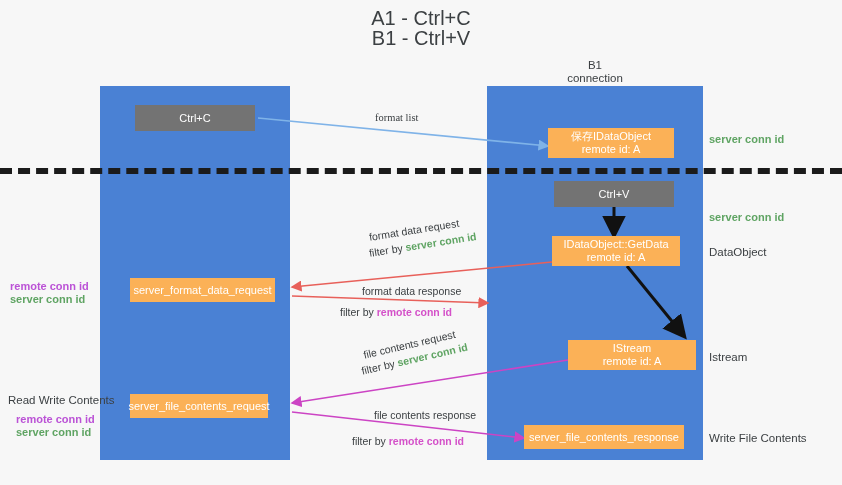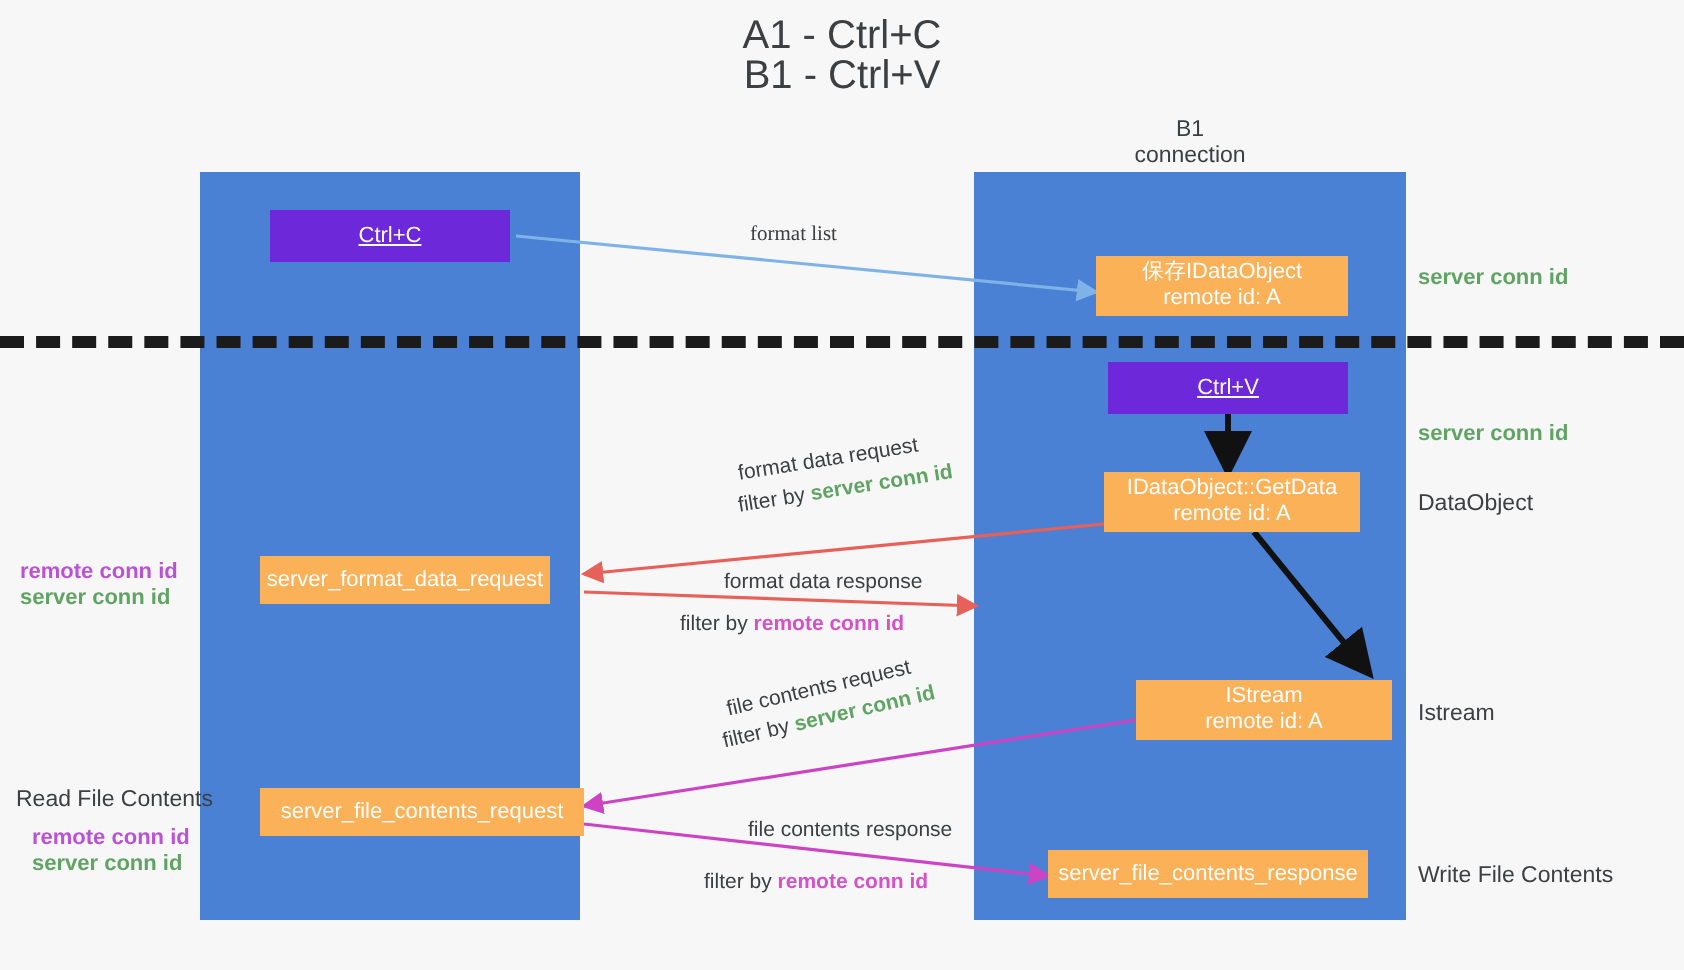--- a/index.html
+++ b/index.html
@@ -33,21 +33,21 @@
   }
 
   
   .node{
     box-sizing:border-box;
     display:flex;flex-direction:column;
     align-items:center;justify-content:center;
     text-align:center;color:#ffffff;
     font-size:11px;line-height:13px;
   }
-  .node.green{background:#6d28d9;text-decoration:underline;}
+  .node.green{background:#737373;}
   .node.orange{background:#fbb157;}
   .node .l2{font-size:11px;}
 
   
   .side-label{font-size:11.5px;color:#3c4043;line-height:14px;}
   .cid{font-size:11px;font-weight:bold;line-height:14px;}
   .cid.server{color:#5fa463;}
   .cid.remote{color:#bb52d6;}
 
   
@@ -115,21 +115,21 @@
   <div class="abs dashline"></div>
 
   <div class="abs node green" style="left:135px;top:105px;width:120px;height:26px;">
     <div>Ctrl+C</div>
   </div>
 
   <div class="abs node orange" style="left:130px;top:278px;width:145px;height:24px;">
     <div>server_format_data_request</div>
   </div>
 
-  <div class="abs node orange" style="left:130px;top:394px;width:162px;height:24px;justify-content:center;">
+  <div class="abs node orange" style="left:130px;top:394px;width:138px;height:24px;justify-content:center;">
     <div>server_file_contents_request</div>
   </div>
 
   <div class="abs node orange" style="left:548px;top:128px;width:126px;height:30px;text-align:center;">
     <div>保存IDataObject</div>
     <div class="l2">remote id: A</div>
   </div>
 
   <div class="abs node green" style="left:554px;top:181px;width:120px;height:26px;">
     <div>Ctrl+V</div>
@@ -152,21 +152,21 @@
 
   <div class="abs cid server" style="left:709px;top:132px;">server conn id</div>
   <div class="abs cid server" style="left:709px;top:210px;">server conn id</div>
   <div class="abs side-label" style="left:709px;top:245px;">DataObject</div>
   <div class="abs side-label" style="left:709px;top:350px;">Istream</div>
   <div class="abs side-label" style="left:709px;top:431px;">Write File Contents</div>
 
   <div class="abs cid remote" style="left:10px;top:279px;">remote conn id</div>
   <div class="abs cid server" style="left:10px;top:292px;">server conn id</div>
 
-  <div class="abs side-label" style="left:8px;top:393px;">Read File Contents</div>
+  <div class="abs side-label" style="left:8px;top:393px;">Read Write Contents</div>
   <div class="abs cid remote" style="left:16px;top:412px;">remote conn id</div>
   <div class="abs cid server" style="left:16px;top:425px;">server conn id</div>
 
   <div class="abs flow" style="left:375px;top:111px;font-family:Liberation Serif, serif;">format list</div>
 
   <div class="abs flow rot-up" style="left:368px;top:230px;">format data request</div>
   <div class="abs flow rot-up" style="left:368px;top:246px;">
     <span>filter by </span><span class="hl-server">server conn id</span>
   </div>
 

